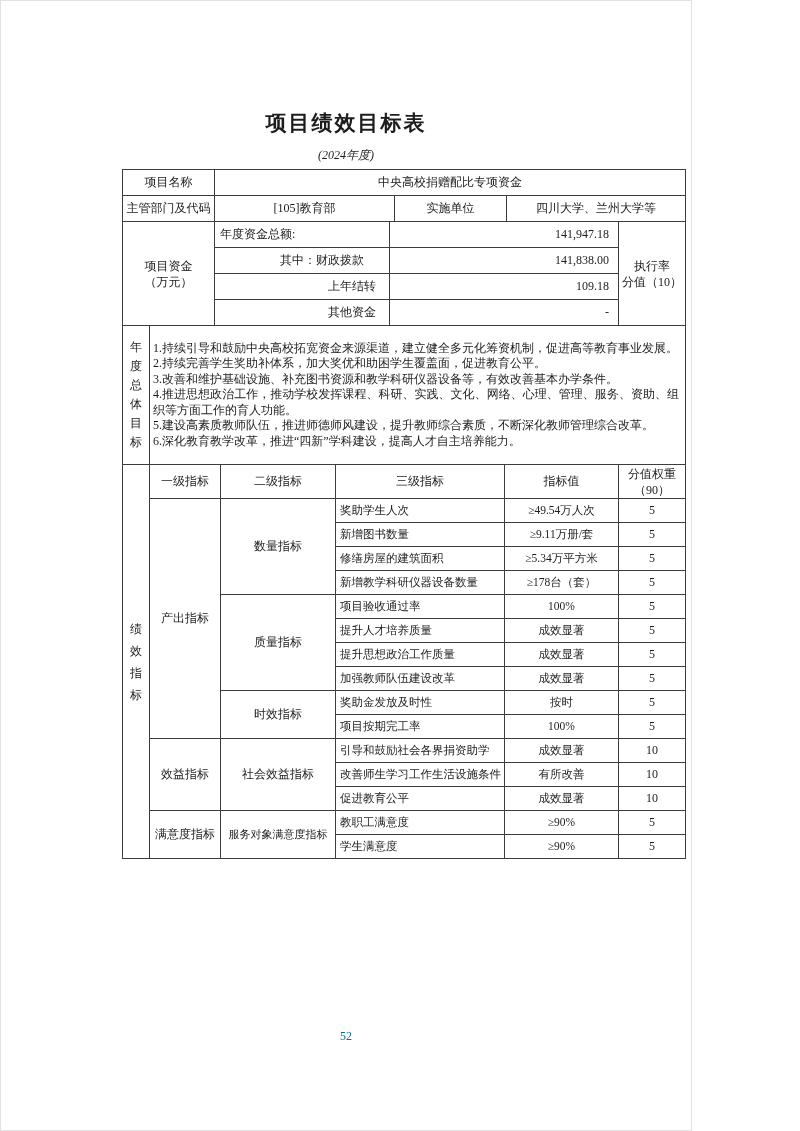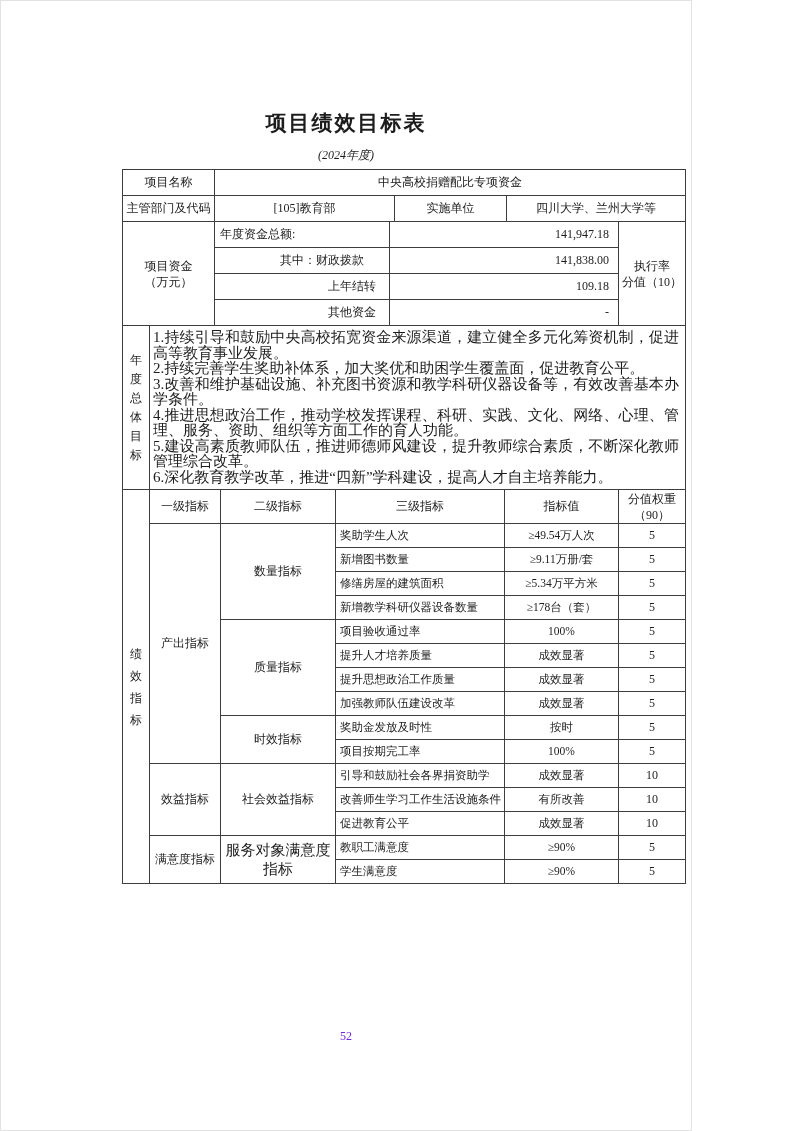--- a/index.html
+++ b/index.html
@@ -27,29 +27,29 @@
   .h25 td{height:25px;}
   .fund-name{text-align:right;padding-right:13px;}
   .fund-name.first{text-align:left;padding-left:5px;}
   .fund-name.mid{padding-right:25px;}
   .fund-val{text-align:right;padding-right:9px;}
   .two-line{line-height:16px;}
   .vcell .vtxt{width:14px;margin:0 auto;word-break:break-all;text-align:center;}
   .obj-vert .vtxt{line-height:19px;}
   .perf-vert .vtxt{line-height:22px;}
   .obj-cell{
-    text-align:justify;padding:4px 6px 4px 3px;font-size:15px;line-height:15.5px;
+    text-align:justify;padding:4px 6px 4px 3px;font-size:12px;line-height:15.5px;
   }
   .obj-cell div{margin:0;}
   .ind-head td{height:33px;}
   .ind td{height:23px;}
   .l3{text-align:left;padding-left:4px;font-size:11.5px;}
   .valcol{font-size:11.5px;margin-top:24px;}
   .page-number{
-    position:absolute;top:1028px;left:0;width:100%;text-align:center;font-size:12px;color:#6d28d9;
+    position:absolute;top:1028px;left:0;width:100%;text-align:center;font-size:12px;color:#0369a1;
   }
 </style>
 </head>
 <body>
 
 <div class="page">
 
   <div class="doc-title">项目绩效目标表</div>
   <div class="doc-subtitle">(2024年度)</div>
 
@@ -231,21 +231,21 @@
         <td class="valcol">有所改善</td>
         <td>10</td>
       </tr>
       <tr class="ind">
         <td class="l3">促进教育公平</td>
         <td class="valcol">成效显著</td>
         <td>10</td>
       </tr>
       <tr class="ind">
         <td rowspan="2">满意度指标</td>
-        <td rowspan="2" style="font-size:15px">服务对象满意度指标</td>
+        <td rowspan="2" style="font-size:11px">服务对象满意度指标</td>
         <td class="l3">教职工满意度</td>
         <td class="valcol">≥90%</td>
         <td>5</td>
       </tr>
       <tr class="ind">
         <td class="l3">学生满意度</td>
         <td class="valcol">≥90%</td>
         <td>5</td>
       </tr>
     </tbody>

